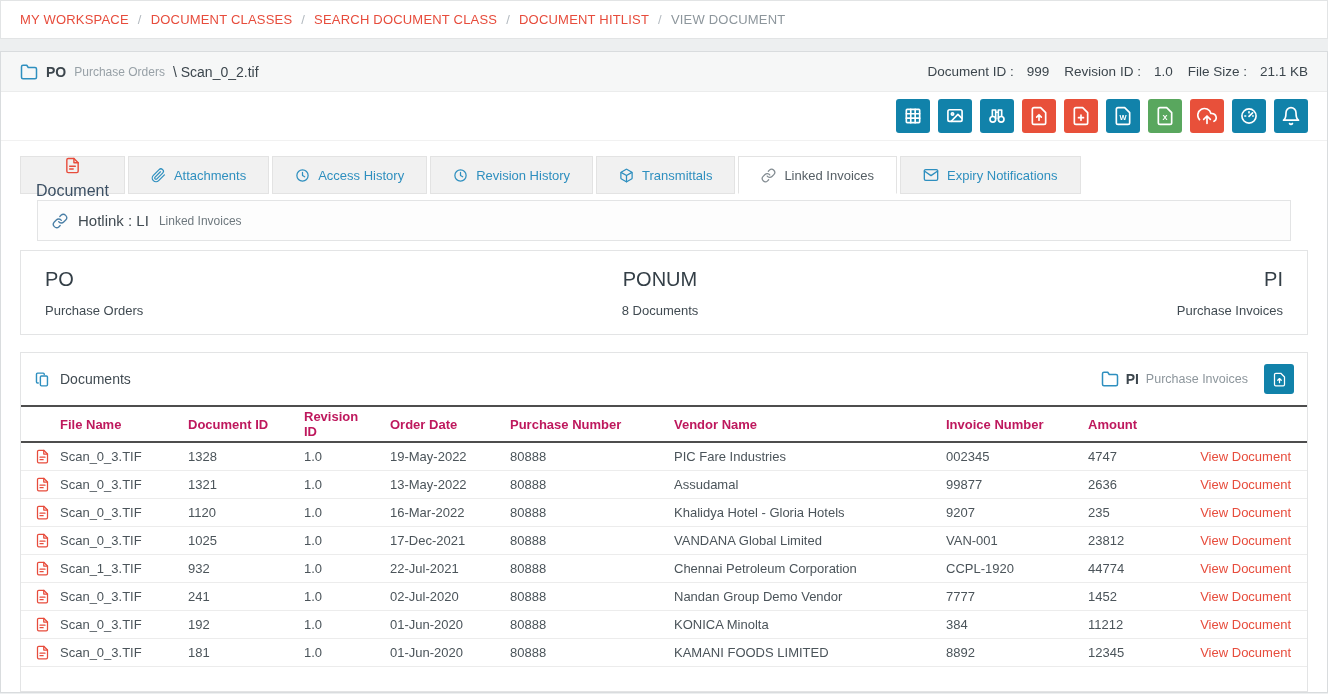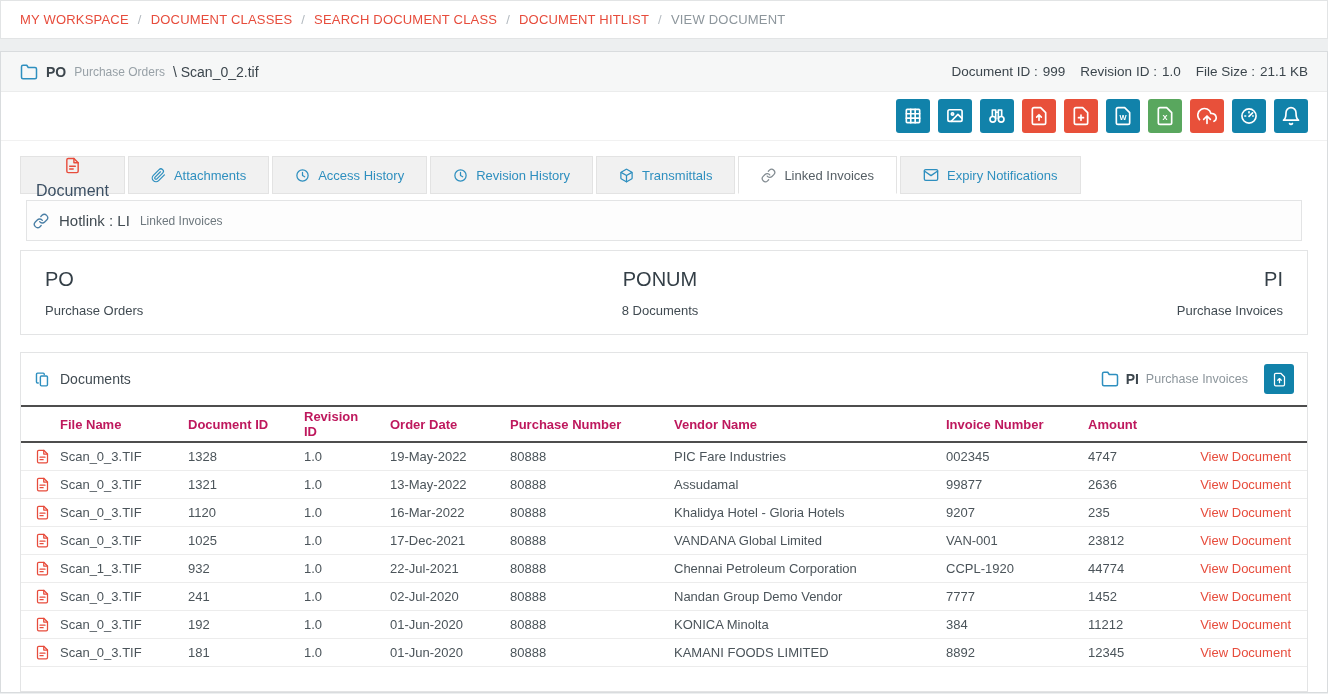--- a/index.html
+++ b/index.html
@@ -27,21 +27,21 @@
 
   .doc-header {
     height:40px; background:#f6f7f7; border-bottom:1px solid #ebecec;
     display:flex; align-items:center; justify-content:space-between; padding:0 19px;
   }
   .dh-left { display:flex; align-items:center; gap:8px; }
   .dh-code { font-weight:700; color:#3c464d; font-size:14px; }
   .dh-class { color:#98a1a7; font-size:12px; }
   .dh-file { color:#3c464d; font-size:14px; }
   .dh-right { display:flex; gap:15px; font-size:13.5px; color:#3c464d; }
-  .meta-pair { display:flex; gap:5px;justify-content:center; }
+  .meta-pair { display:flex; gap:13px;justify-content:center; }
 
   
   .toolbar { display:flex; justify-content:flex-end; gap:8px; padding:7px 19px; border-bottom:1px solid #f1f1f1; }
   .tbtn { width:34px; height:34px; border-radius:3px; display:flex; align-items:center; justify-content:center; cursor:pointer; }
   .tbtn.blue  { background:#1182aa; }
   .tbtn.red   { background:#e8503a; }
   .tbtn.green { background:#59a75e; }
   .tbtn svg { stroke:#fff; fill:none; stroke-width:2; stroke-linecap:round; stroke-linejoin:round; }
   .tbtn svg text { fill:#fff; stroke:none; font-weight:bold; font-family:"Liberation Sans",sans-serif; }
 
@@ -53,22 +53,22 @@
     padding:0 22px; height:38px; font-size:13px; color:#2e8fbf; cursor:pointer; white-space:nowrap;
   }
   .tab svg { stroke:#2e8fbf; fill:none; stroke-width:2; stroke-linecap:round; stroke-linejoin:round; }
   .tab.tab-doc { font-size:16px; color:#3c5064; padding:0 15px;flex-direction:column; }
   .tab.tab-doc svg { stroke:#e74c3c; }
   .tab.active { background:#fff; color:#555e64; border-bottom-color:#fff; }
   .tab.active svg { stroke:#828b91; }
 
   
   .hotbar {
-    margin:6px 25px 0; border:1px solid #e3e4e5; background:#fdfdfd;
-    height:41px; display:flex; align-items:center; gap:10px; padding:0 6px;
+    margin:6px 36px 0; border:1px solid #e3e4e5; background:#fdfdfd;
+    height:41px; display:flex; align-items:center; gap:10px; padding:0 14px;
   }
   .hotbar svg { stroke:#4a7fa6; fill:none; stroke-width:2; stroke-linecap:round; stroke-linejoin:round; }
   .hot-title { font-size:15px; color:#414b52; }
   .hot-sub { font-size:12px; color:#6e787e; }
 
   
   .info { margin:9px 19px 0; border:1px solid #e3e4e5; display:flex; justify-content:space-between; padding:17px 24px 16px; }
   .ip-col.center { text-align:center; }
   .ip-col.right { text-align:right; }
   .ip-code { font-size:20px; color:#343f47; }

